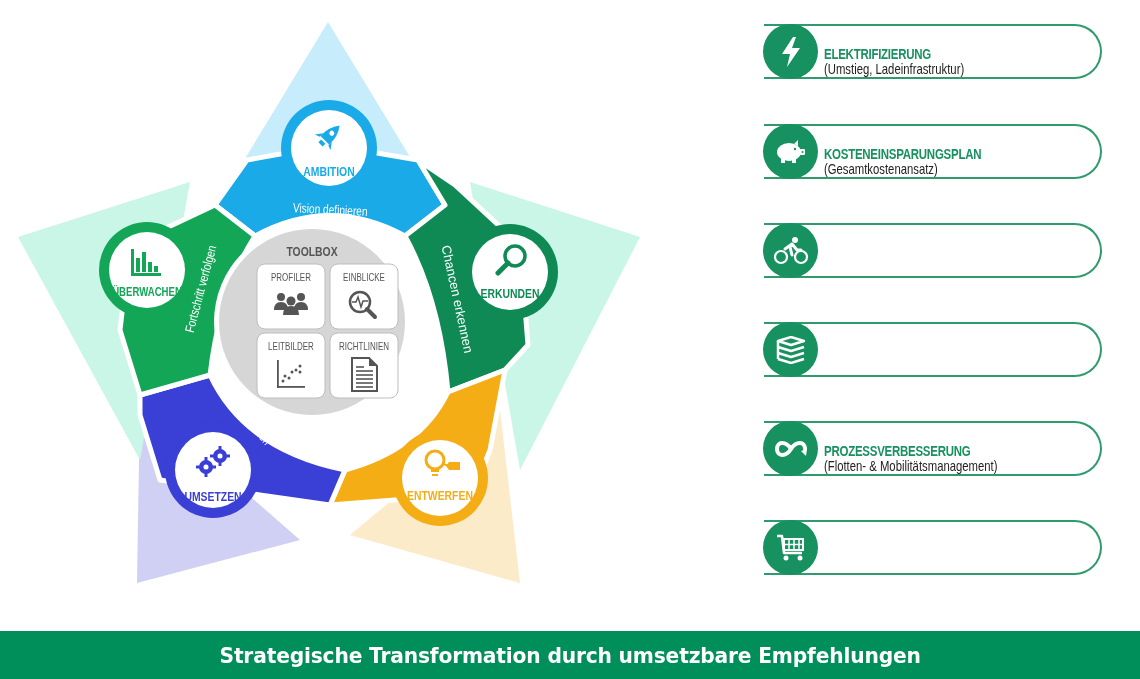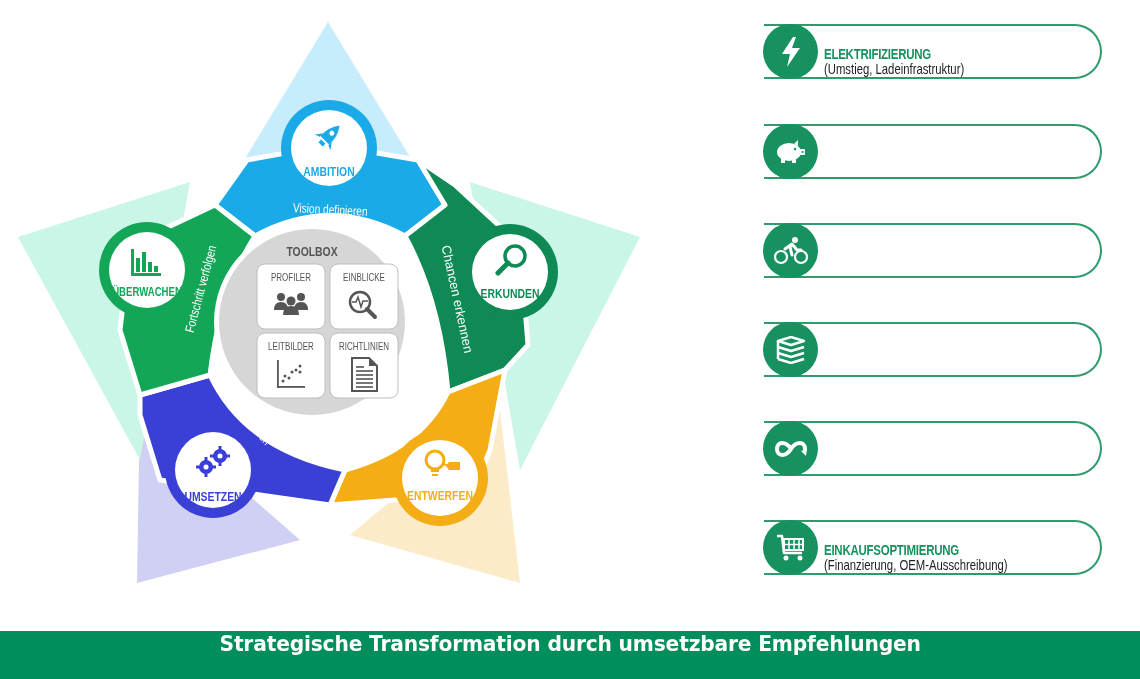--- a/index.html
+++ b/index.html
@@ -17,21 +17,21 @@
     position: absolute; left: -1px; top: -2px; width: 55px; height: 55px;
     border-radius: 50%; background: #17915f;
     display: flex; align-items: center; justify-content: center;
   }
   .pill .txt { position: absolute; left: 60px; top: 9px; line-height: 15px; margin-top: 12px; }
   .pill .t1 { color: #17915f; font-weight: bold; font-size: 14px; letter-spacing: -0.3px; transform: scaleX(0.82); transform-origin: left; white-space: nowrap; display: block; }
   .pill .t2 { color: #222; font-size: 14.5px; transform: scaleX(0.78); transform-origin: left; white-space: nowrap; display: block; }
   .footer {
     position: absolute; left: 0; top: 631px; width: 1140px; height: 48px;
     background: #008e5a; color: #fff;
-    display: flex; align-items: flex-start; justify-content: center;
+    display: flex; align-items: center; justify-content: center;
   }
   .footer span { font-family: "DejaVu Sans", sans-serif; font-weight: bold; font-size: 22px; letter-spacing: -0.2px; transform: scaleX(0.92); display: inline-block; }
 </style>
 </head>
 <body>
 
 <svg id="diagram" viewBox="0 0 660 600" xmlns="http://www.w3.org/2000/svg">
 
   <g>
     <polygon points="328,22 232,180 424,180" fill="#c7ecfb"></polygon>
@@ -207,20 +207,24 @@
       <svg width="34" height="26" viewBox="0 0 34 26">
           <ellipse cx="15" cy="13" rx="12" ry="9" fill="#fff"></ellipse>
           <rect x="7" y="18" width="4" height="6" fill="#fff"></rect>
           <rect x="18" y="18" width="4" height="6" fill="#fff"></rect>
           <path d="M20,5 L24,1 L24,7 Z" fill="#fff"></path>
           <rect x="26" y="10" width="5" height="6" rx="1" fill="#fff"></rect>
           <circle cx="28.5" cy="13" r="1" fill="#17915f"></circle>
           <circle cx="21" cy="10" r="1.2" fill="#17915f"></circle>
         </svg>
     </div>
+    <div class="txt">
+        <span class="t1">KOSTENEINSPARUNGSPLAN</span>
+        <span class="t2">(Gesamtkostenansatz)</span>
+      </div>
   </div>
 
   <div class="pill" style="top:199px">
     <div class="circ">
       <svg width="36" height="30" viewBox="0 0 36 30">
           <circle cx="8" cy="21" r="6" fill="none" stroke="#fff" stroke-width="2.2"></circle>
           <circle cx="28" cy="21" r="6" fill="none" stroke="#fff" stroke-width="2.2"></circle>
           <circle cx="22" cy="4" r="3" fill="#fff"></circle>
           <path d="M12,13 L19,8 L24,14 L28,14" stroke="#fff" stroke-width="3" fill="none" stroke-linecap="round" stroke-linejoin="round"></path>
           <path d="M17,11 L19,19" stroke="#fff" stroke-width="3" stroke-linecap="round"></path>
@@ -242,39 +246,39 @@
     </div>
   </div>
 
   <div class="pill" style="top:397px">
     <div class="circ">
       <svg width="34" height="20" viewBox="0 0 34 20">
           <path d="M17,10 C12,2 3,2 3,10 C3,18 12,18 17,10 C22,2 31,2 31,10" fill="none" stroke="#fff" stroke-width="4" stroke-linecap="round"></path>
           <path d="M27,12 L32,17 L33,10 Z" fill="#fff"></path>
         </svg>
     </div>
+    <div class="txt">
+        <span class="t1">PROZESSVERBESSERUNG</span>
+        <span class="t2">(Flotten- &amp; Mobilitätsmanagement)</span>
+      </div>
   </div>
 
   <div class="pill" style="top:496px">
     <div class="circ">
       <svg width="32" height="30" viewBox="0 0 32 30">
           <path d="M2,3 L7,3 L9,20 L27,20" fill="none" stroke="#fff" stroke-width="2.5" stroke-linejoin="round"></path>
           <rect x="9" y="6" width="19" height="11" fill="none" stroke="#fff" stroke-width="2"></rect>
           <g stroke="#fff" stroke-width="1.5">
             <line x1="14" y1="6" x2="14" y2="17"></line>
             <line x1="19" y1="6" x2="19" y2="17"></line>
             <line x1="24" y1="6" x2="24" y2="17"></line>
             <line x1="9" y1="11.5" x2="28" y2="11.5"></line>
           </g>
           <circle cx="11" cy="25" r="2.5" fill="#fff"></circle>
           <circle cx="25" cy="25" r="2.5" fill="#fff"></circle>
         </svg>
     </div>
-    <div class="txt">
-        <span class="t1">EINKAUFSOPTIMIERUNG</span>
-        <span class="t2">(Finanzierung, OEM-Ausschreibung)</span>
-      </div>
   </div>
 </div>
 
 <div class="footer">
   <span>Strategische Transformation durch umsetzbare Empfehlungen</span>
 </div>
 
 </body></html>

